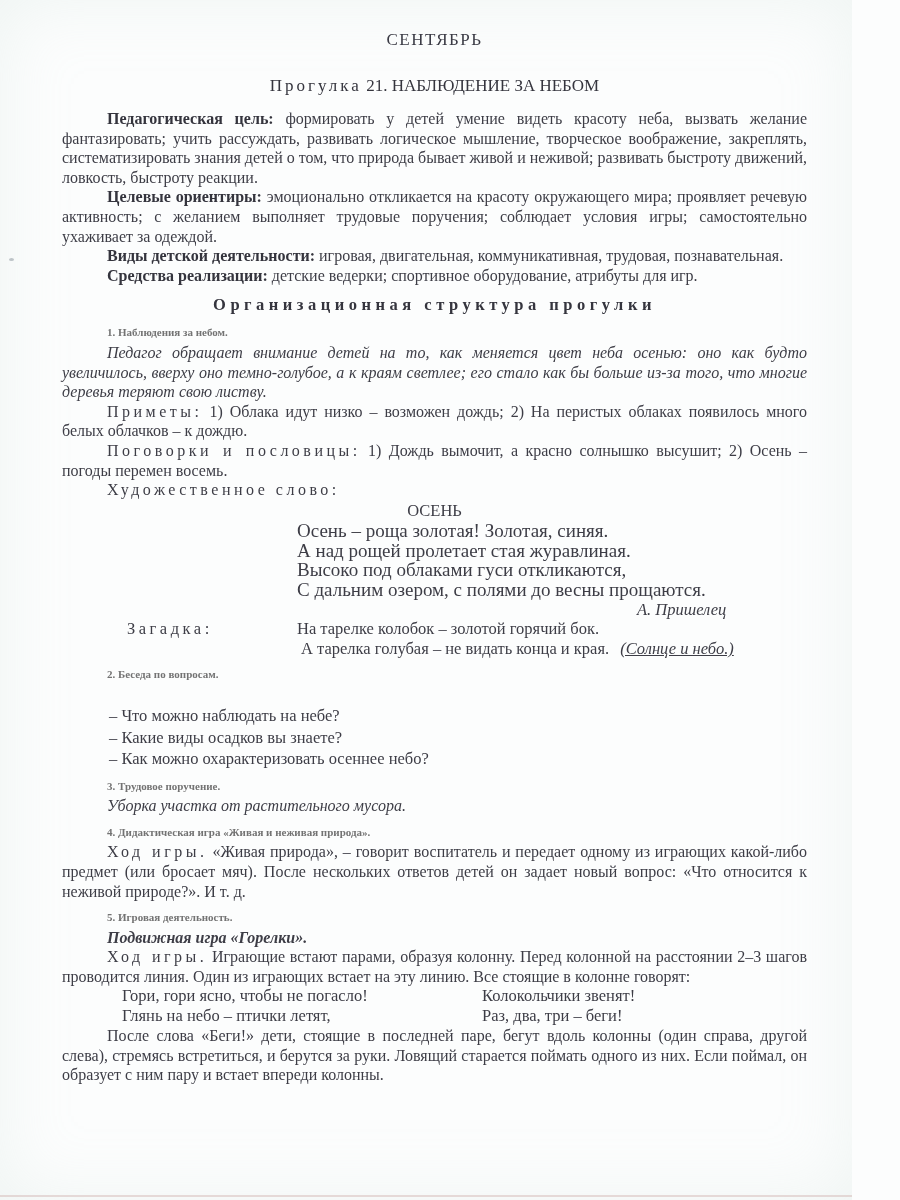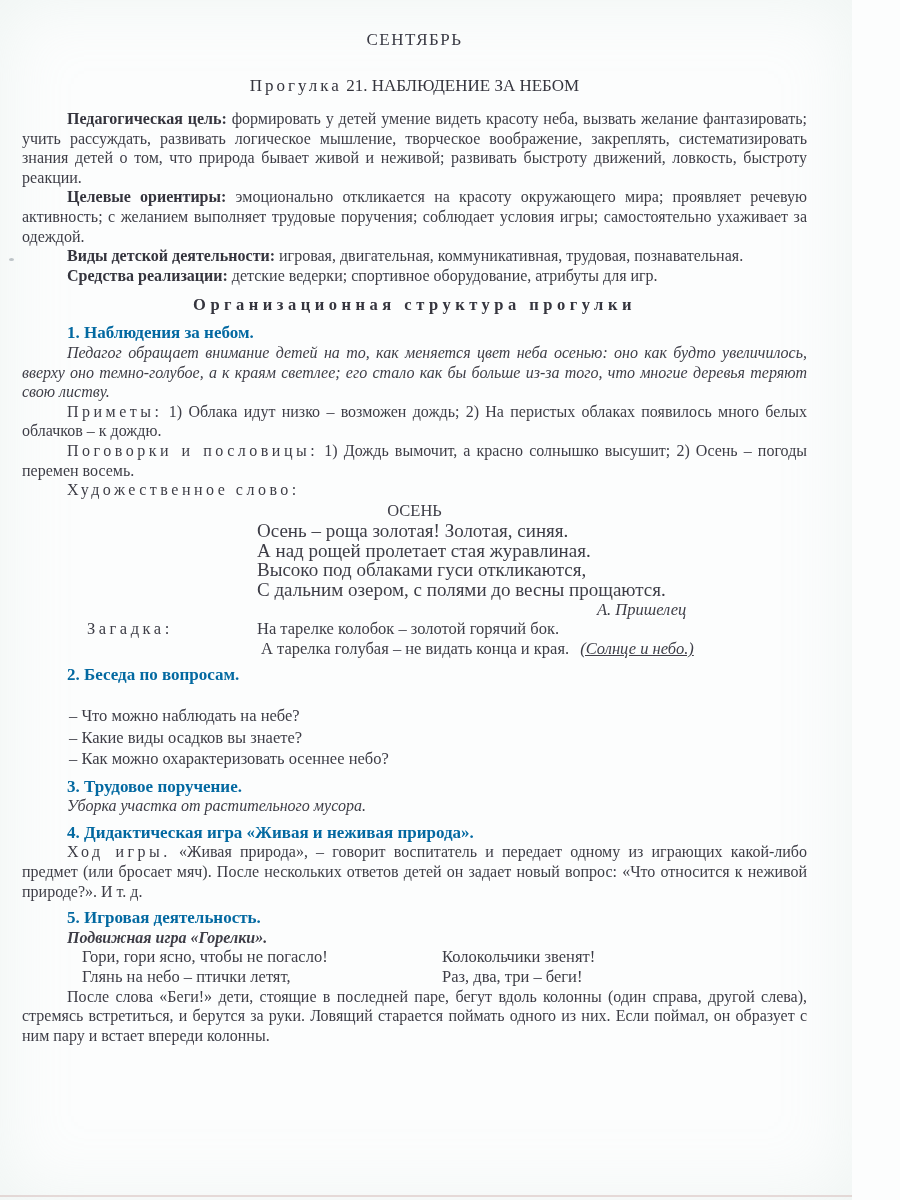--- a/index.html
+++ b/index.html
@@ -10,21 +10,21 @@
     background: #fcfdfd;
     font-family: "Liberation Serif", serif;
     color: #3d3d46;
     overflow: hidden;
   }
   .page {
     position: relative;
     width: 852px;
     height: 1200px;
     box-sizing: border-box;
-    padding: 30px 45px 0 22px;
+    padding: 30px 45px 0 62px;
     background: #fcfdfd;
     box-shadow: inset 0 0 70px rgba(190, 212, 206, 0.22);
   }
   .bottom-scan-line {
     position: absolute;
     left: 0;
     bottom: 3px;
     width: 100%;
     height: 2px;
     background: rgba(208, 178, 176, 0.45);
@@ -68,25 +68,25 @@
     text-align: center;
     font-weight: bold;
     letter-spacing: 4.5px;
     font-size: 16.5px;
     line-height: 20px;
     margin: 10px 0 8px 0;
     color: #35353e;
   }
   .num-heading {
     font-weight: bold;
-    font-size: 17px;
+    font-size: 11px;
     line-height: 19.6px;
     margin: 7px 0 0 0;
     text-indent: 45px;
-    color: #0369a1;
+    color: #737373;
   }
   .italic { font-style: italic; }
   .bold-italic { font-weight: bold; font-style: italic; }
   .poem-title {
     text-align: center;
     font-size: 16.5px;
     line-height: 19.6px;
     margin: 1px 0;
   }
   .poem { margin-left: 235px; }
@@ -200,20 +200,24 @@
   <p class="para italic">Уборка участка от растительного мусора.</p>
 
   <div class="num-heading">4. Дидактическая игра «Живая и неживая природа».</div>
   <p class="para">
     <span class="spaced-lead">Ход  игры.</span>
     <span>«Живая природа», – говорит воспитатель и передает одному из играющих какой-либо предмет (или бросает мяч). После нескольких ответов детей он задает новый вопрос: «Что относится к неживой природе?». И т. д.</span>
   </p>
 
   <div class="num-heading">5. Игровая деятельность.</div>
   <p class="para bold-italic">Подвижная игра «Горелки».</p>
+  <p class="para">
+    <span class="spaced-lead">Ход  игры.</span>
+    <span>Играющие встают парами, образуя колонну. Перед колонной на расстоянии 2–3 шагов проводится линия. Один из играющих встает на эту линию. Все стоящие в колонне говорят:</span>
+  </p>
 
   <div class="verse-row">
     <div class="verse-left">Гори, гори ясно, чтобы не погасло!</div>
     <div>Колокольчики звенят!</div>
   </div>
   <div class="verse-row">
     <div class="verse-left">Глянь на небо – птички летят,</div>
     <div>Раз, два, три – беги!</div>
   </div>
 

